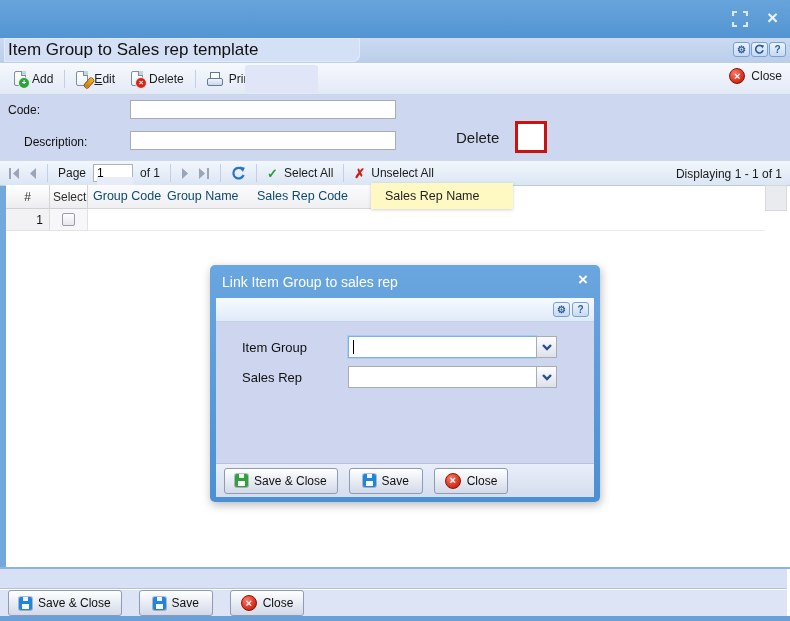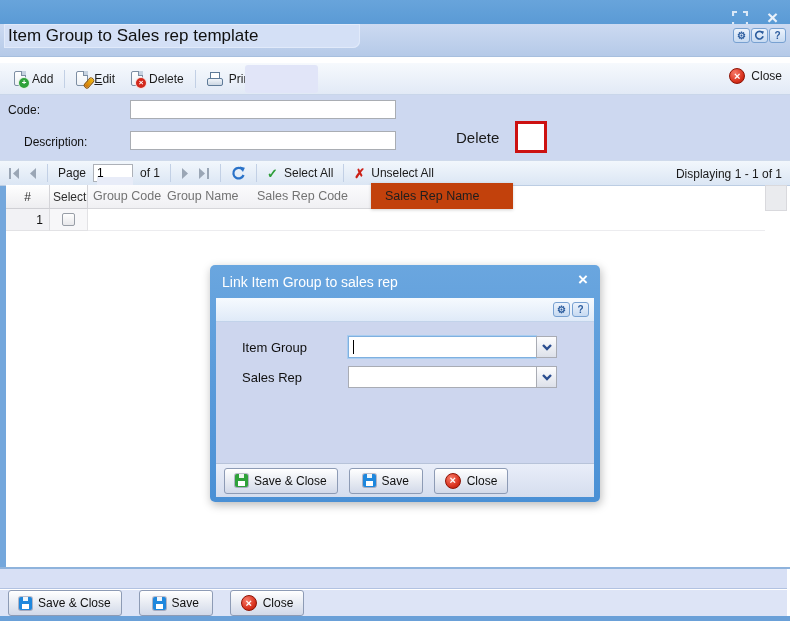--- a/index.html
+++ b/index.html
@@ -8,21 +8,21 @@
   [data-interactable]{cursor:default;}
   [data-interactable="true"]{cursor:pointer;}
 
   
   .topbar{position:absolute;left:0;top:0;width:790px;height:38px;
           background:linear-gradient(#68a4db,#5295d2);}
   .expand-btn{position:absolute;right:42px;top:11px;width:16px;height:16px;}
   .win-x{position:absolute;right:12px;top:7px;font-size:19px;font-weight:bold;color:#e9f1fa;line-height:22px;}
 
   
-  .titlebar{position:absolute;left:0;top:24px;width:790px;height:33px;
+  .titlebar{position:absolute;left:0;top:38px;width:790px;height:33px;
             background:linear-gradient(#ccdaf1,#b5cae8);border-bottom:1px solid #a7bfde;box-sizing:border-box;}
   .title-ghost{position:absolute;left:4px;top:0;width:356px;height:24px;
                background:#d4e0f6;border-radius:0 0 7px 0;box-shadow:inset 0 0 0 1px #e1eafa;}
   .page-title{position:absolute;left:8px;top:2px;font-size:17px;color:#101010;}
   .mini-btn{position:absolute;top:4px;width:17px;height:15px;border:1px solid #78a1d1;border-radius:3px;
             background:linear-gradient(#ecf3fc,#c7daf1);display:flex;align-items:center;justify-content:center;
             font-size:10px;font-weight:bold;color:#2d5d9e;box-sizing:border-box;line-height:1;}
   .mb-gear{right:40px;}.mb-refresh{right:22px;}.mb-help{right:4px;}
 
   
@@ -78,22 +78,22 @@
   .grid-left-strip{position:absolute;left:0;top:186px;width:6px;height:381px;background:#74a7dc;}
   .grid-bottom-line{position:absolute;left:0;top:567px;width:790px;height:2px;background:#8fb3dc;}
   .gh-tab{position:absolute;left:97px;top:177px;width:36px;height:9px;background:#e8ecf8;}
   .gh-cell{position:absolute;top:185px;height:24px;box-sizing:border-box;font-size:12px;color:#2e2e2e;
            background:linear-gradient(#ffffff,#ededf0);border-right:1px solid #d4d4d8;border-bottom:1px solid #cfcfd4;
            display:flex;align-items:center;}
   .gh-num{left:6px;width:44px;justify-content:center;}
   .gh-select{left:50px;width:38px;padding-left:3px;overflow:hidden;white-space:nowrap;}
   .gh-band{position:absolute;left:88px;top:185px;width:283px;height:24px;
            background:linear-gradient(#fbfbfd,#f0f0f3);border-bottom:1px solid #d6d6da;box-sizing:border-box;}
-  .gh-text{position:absolute;top:189px;font-size:12.5px;color:#737373;}
-  .gh-float{position:absolute;left:371px;top:183px;width:142px;height:26px;background:#c2410c;
+  .gh-text{position:absolute;top:189px;font-size:12.5px;color:#0c4a6e;}
+  .gh-float{position:absolute;left:371px;top:183px;width:142px;height:26px;background:#fef9c3;
             box-shadow:0 1px 3px rgba(0,0,0,.18);font-size:12.5px;color:#1e1e1e;
             display:flex;align-items:center;padding-left:14px;box-sizing:border-box;}
   .gh-corner{position:absolute;left:765px;top:185px;width:22px;height:26px;background:#eaebee;border:1px solid #d9d9dd;box-sizing:border-box;}
   .row-cell{position:absolute;top:209px;height:22px;box-sizing:border-box;display:flex;align-items:center;}
   .row-num{left:6px;width:44px;background:#f2f2f5;border-right:1px solid #dcdcdf;border-bottom:1px solid #e2e2e5;
            justify-content:flex-end;padding-right:6px;font-size:12px;color:#101010;}
   .row-sel{left:50px;width:38px;background:#f7f7f9;border-right:1px solid #e2e2e5;border-bottom:1px solid #e2e2e5;justify-content:center;}
   .row-cb{width:13px;height:13px;border:1px solid #989ea7;border-radius:2px;background:linear-gradient(#fefefe,#e8e8eb);box-sizing:border-box;}
   .row-line{position:absolute;left:88px;top:230px;width:677px;height:1px;background:#ececef;}
 

